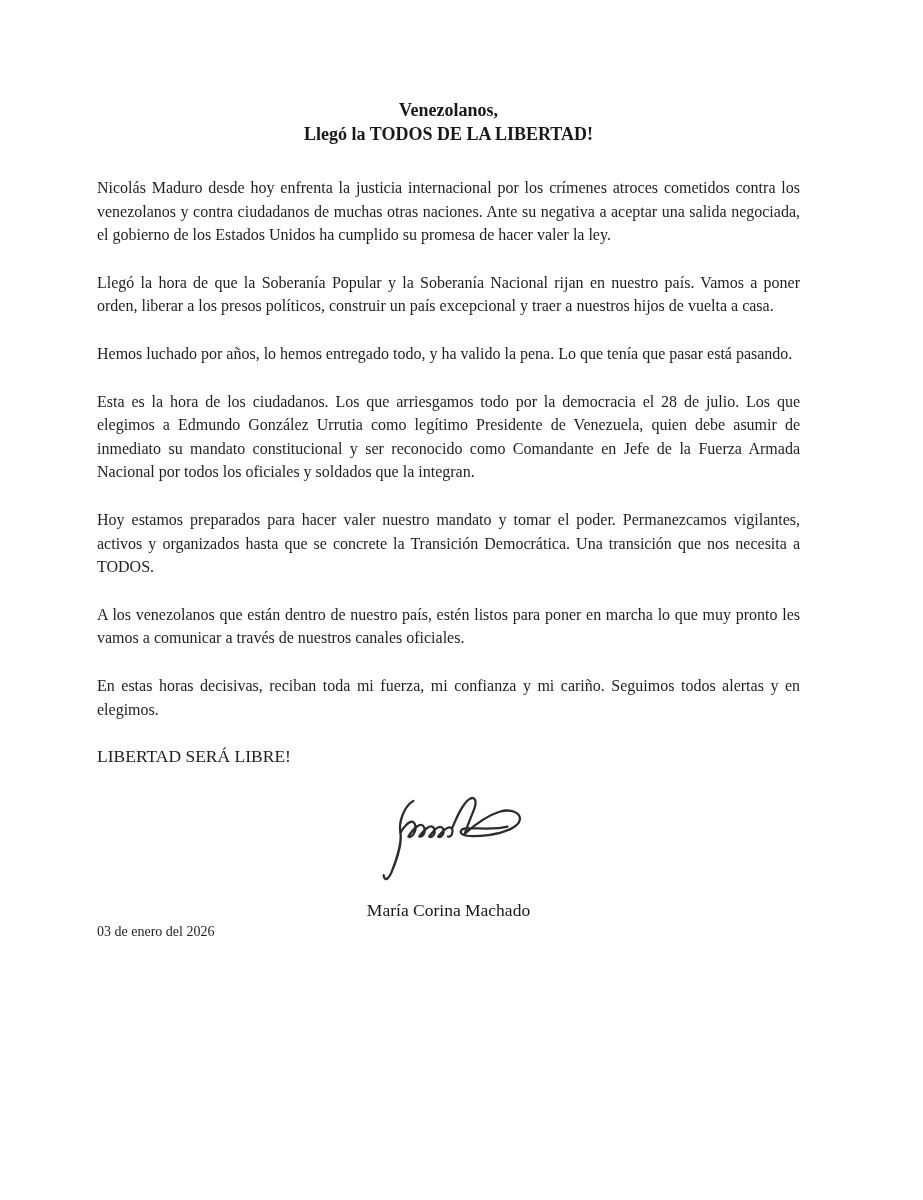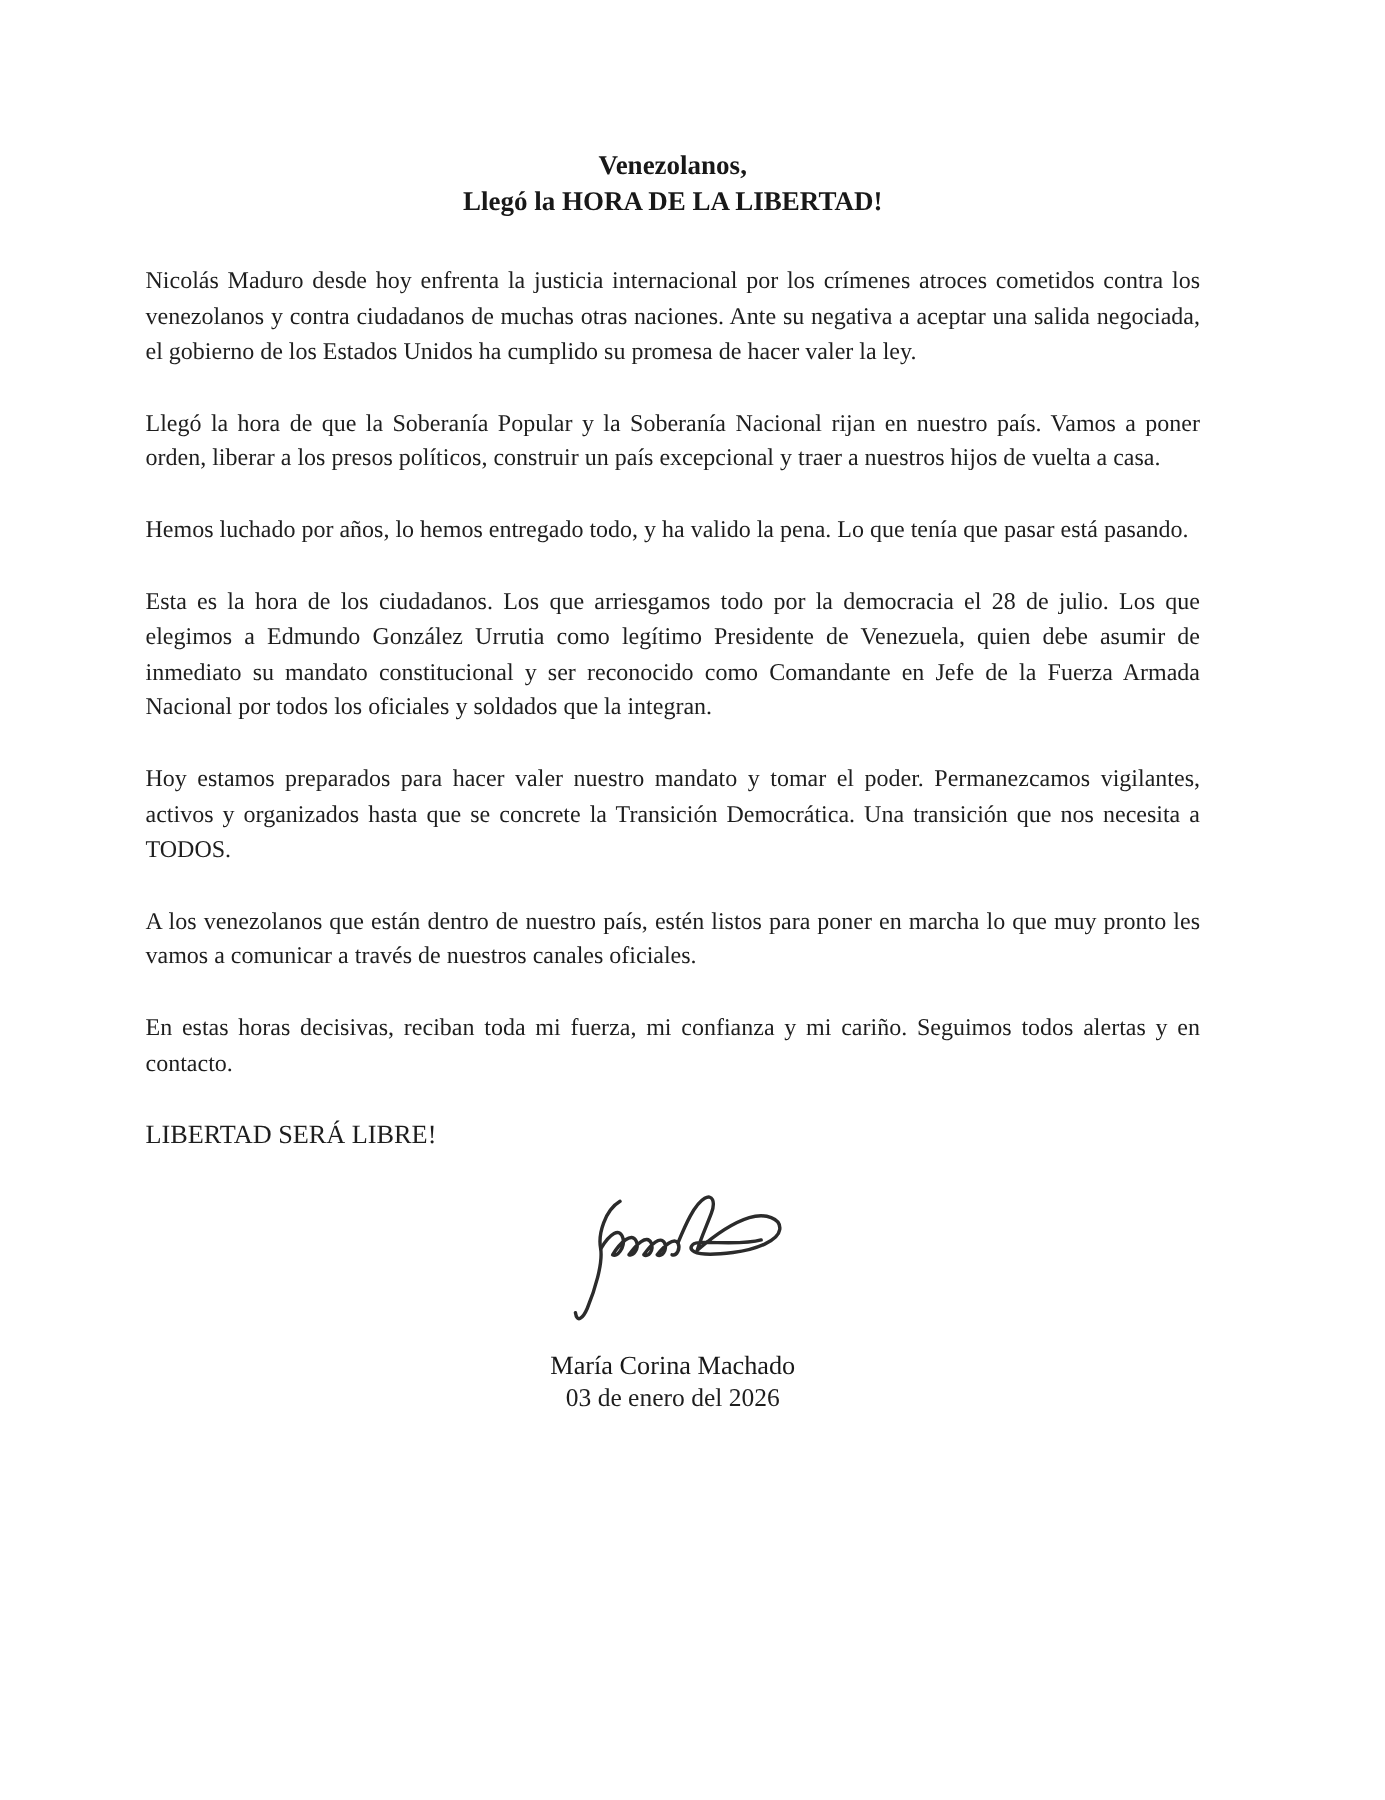--- a/index.html
+++ b/index.html
@@ -49,43 +49,43 @@
   }
   .sig-name {
     margin-top: 8px;
     text-align: center;
     font-weight: normal;
     font-size: 17.5px;
     line-height: 22px;
     color: #181818;
   }
   .sig-date {
-    text-align: center;
-    font-size: 17px;
+    text-align: left;
+    font-size: 14px;
     line-height: 22px;
   }
 </style>
 </head>
 <body>
 
 <div class="page">
 
   <div class="letter-title">
     <div>Venezolanos,</div>
-    <div>Llegó la HORA DE LA LIBERTAD!</div>
+    <div>Llegó la TODOS DE LA LIBERTAD!</div>
   </div>
 
   <div class="letter-body">
     <p>Nicolás Maduro desde hoy enfrenta la justicia internacional por los crímenes atroces cometidos contra los venezolanos y contra ciudadanos de muchas otras naciones. Ante su negativa a aceptar una salida negociada, el gobierno de los Estados Unidos ha cumplido su promesa de hacer valer la ley.</p>
     <p>Llegó la hora de que la Soberanía Popular y la Soberanía Nacional rijan en nuestro país. Vamos a poner orden, liberar a los presos políticos, construir un país excepcional y traer a nuestros hijos de vuelta a casa.</p>
     <p>Hemos luchado por años, lo hemos entregado todo, y ha valido la pena. Lo que tenía que pasar está pasando.</p>
     <p>Esta es la hora de los ciudadanos. Los que arriesgamos todo por la democracia el 28 de julio. Los que elegimos a Edmundo González Urrutia como legítimo Presidente de Venezuela, quien debe asumir de inmediato su mandato constitucional y ser reconocido como Comandante en Jefe de la Fuerza Armada Nacional por todos los oficiales y soldados que la integran.</p>
     <p>Hoy estamos preparados para hacer valer nuestro mandato y tomar el poder. Permanezcamos vigilantes, activos y organizados hasta que se concrete la Transición Democrática. Una transición que nos necesita a TODOS.</p>
     <p>A los venezolanos que están dentro de nuestro país, estén listos para poner en marcha lo que muy pronto les vamos a comunicar a través de nuestros canales oficiales.</p>
-    <p>En estas horas decisivas, reciban toda mi fuerza, mi confianza y mi cariño. Seguimos todos alertas y en contacto.</p>
+    <p>En estas horas decisivas, reciban toda mi fuerza, mi confianza y mi cariño. Seguimos todos alertas y en elegimos.</p>
   </div>
 
   <div class="closing">
     <div>LIBERTAD SERÁ LIBRE!</div>
   </div>
 
   <div class="signature-wrap">
     <svg width="160" height="104" viewBox="0 0 160 105" fill="none" stroke="#2b2b2b" stroke-width="2.3" stroke-linecap="round" stroke-linejoin="round">
       <path d="M 44 14 C 34 20, 29 36, 31 46 C 32.5 56, 27 74, 22 86 C 19 93, 15 96, 14 89"></path>
       <path d="M 31 46 C 37 36, 44 31, 46 39 C 47.5 45, 42 52, 39 50 C 44 42, 52 34, 55 41 C 57 46, 53 51, 50 50 C 55 43, 62 36, 65 42 C 67 47, 63 52, 60 50 C 65 43, 71 37, 74 42 C 76 47, 72 52, 69 50 C 74 44, 80 38, 83 42 C 85 46, 82 51, 79 50"></path>

